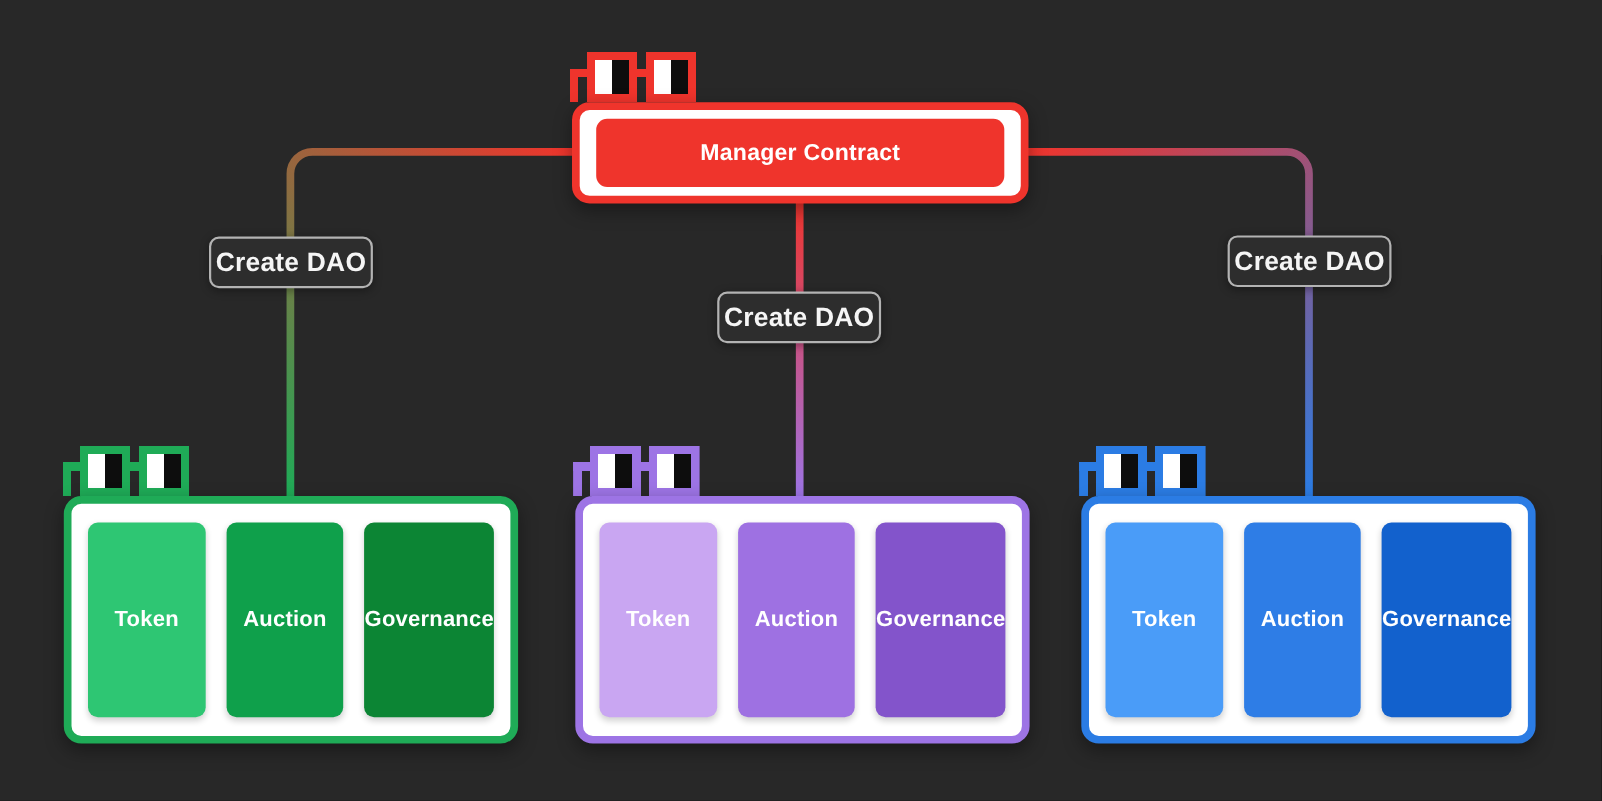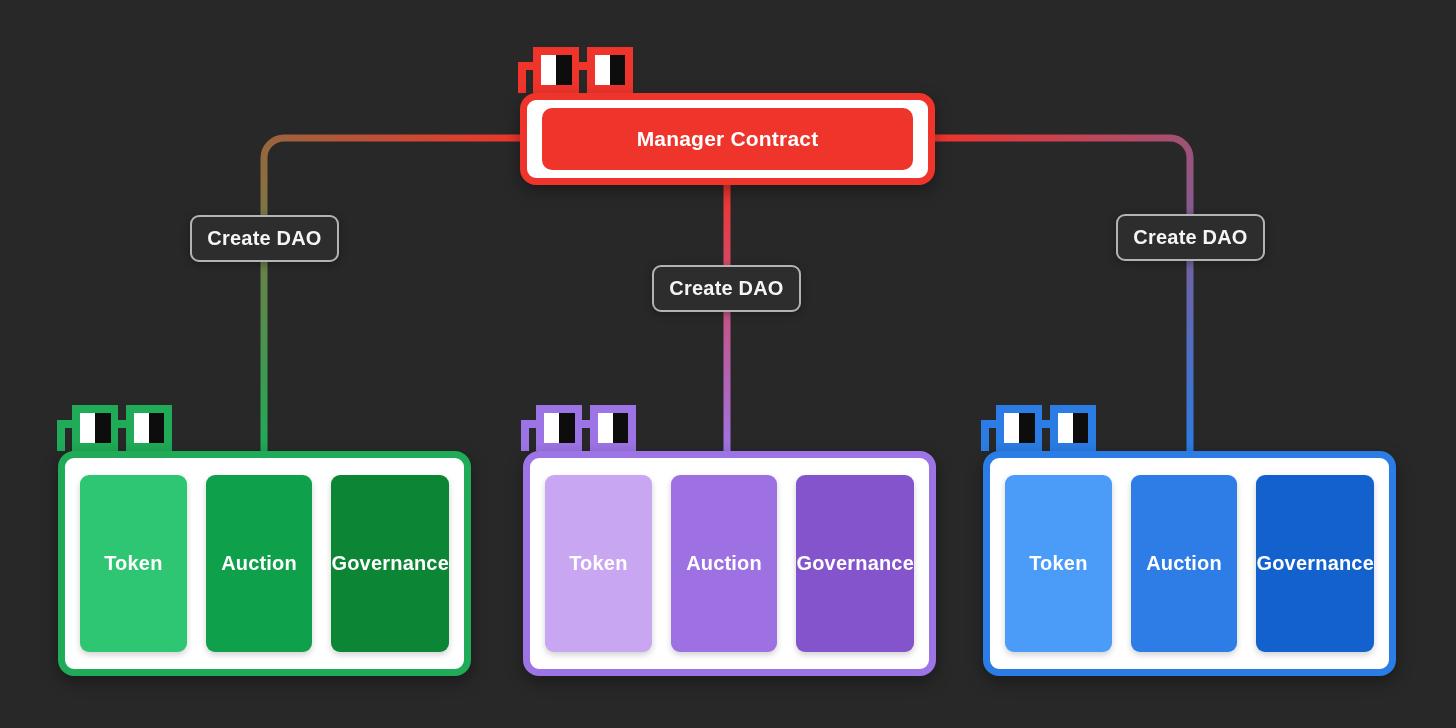--- a/index.html
+++ b/index.html
@@ -49,21 +49,21 @@
   #dao-glasses-1 { left:521px; top:405px; }
   #dao-glasses-2 { left:981px; top:405px; }
 
   .edge-label {
     position:absolute;
     width:149px; height:47px;
     background:#2d2d2d;
     border:2px solid #b3b3b3;
     border-radius:9px;
     display:flex; align-items:center; justify-content:center;
-    color:#f5f5f5; font-size:20px; font-weight:600; letter-spacing:0.2px;
+    color:#f5f5f5; font-size:24px; font-weight:600; letter-spacing:0.2px;
     box-shadow:0 2px 8px rgba(0,0,0,0.35);
   }
   #edge-label-0 { left:190px;  top:215px; }
   #edge-label-1 { left:652px;  top:265px; }
   #edge-label-2 { left:1116px; top:214px; }
 </style>
 </head>
 <body>
 
 <div id="canvas" style="background-color: rgb(40, 40, 40);">

